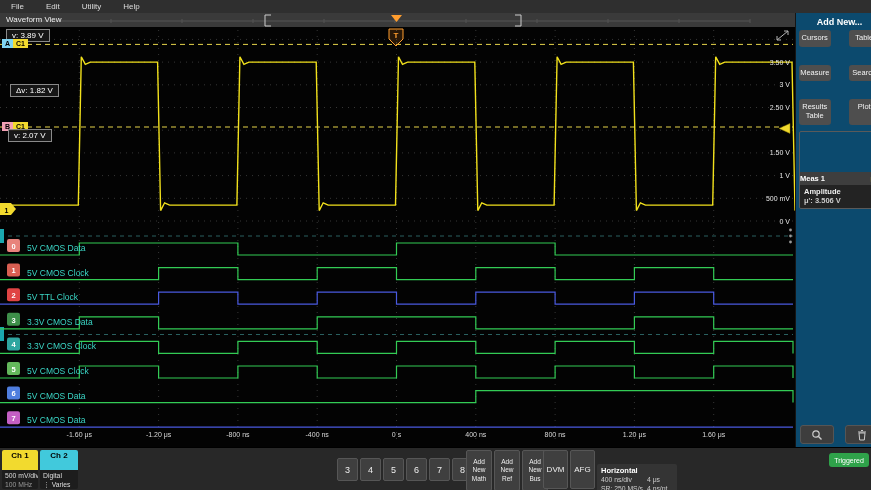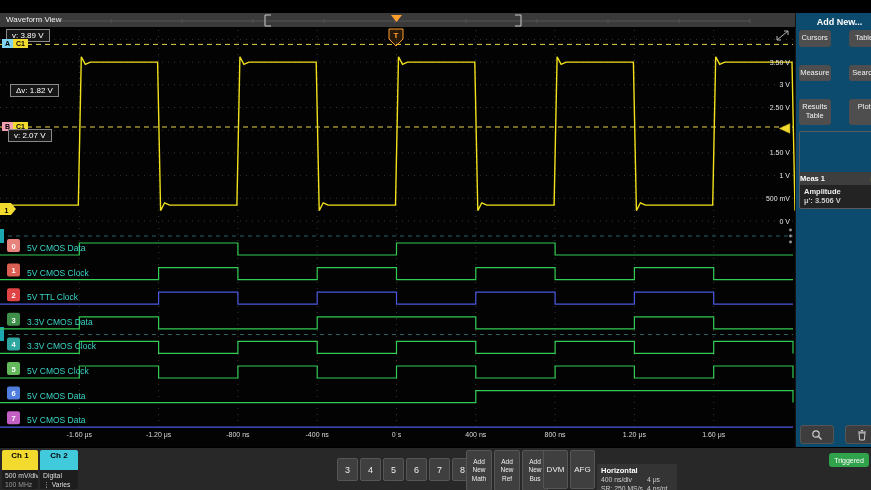--- a/index.html
+++ b/index.html
@@ -45,20 +45,26 @@
   .trig-row{display:flex;align-items:center;gap:3px;margin-top:4px;}
   .trig-src{background:#f2da2e;color:#000;font-size:7px;font-weight:bold;padding:0 3px;border-radius:2px;line-height:10px;}
   .trig-val{font-size:7.5px;color:#ddd;}
   .acq-line{font-size:6.8px;color:#ccc;line-height:1.4;}
   .triggered{position:absolute;left:829px;top:5px;width:40px;height:14px;background:#2fa24a;border-radius:3px;color:#fff;font-size:7px;display:flex;align-items:center;justify-content:center;}
 </style>
 </head>
 <body>
 
 <div class="app">
+  <div class="menubar" id="menubar">
+      <span class="menu-item">File</span>
+      <span class="menu-item">Edit</span>
+      <span class="menu-item">Utility</span>
+      <span class="menu-item">Help</span>
+    </div>
 
   <div class="wv-header">
     <svg id="ruler" width="795" height="14">
         <line x1="40" y1="8" x2="750" y2="8" stroke="#555"></line>
         <line x1="40" y1="6" x2="40" y2="10" stroke="#555"></line>
         <line x1="111" y1="6" x2="111" y2="10" stroke="#555"></line>
         <line x1="182" y1="6" x2="182" y2="10" stroke="#555"></line>
         <line x1="253" y1="6" x2="253" y2="10" stroke="#555"></line>
         <line x1="324" y1="6" x2="324" y2="10" stroke="#555"></line>
         <line x1="395" y1="6" x2="395" y2="10" stroke="#555"></line>

